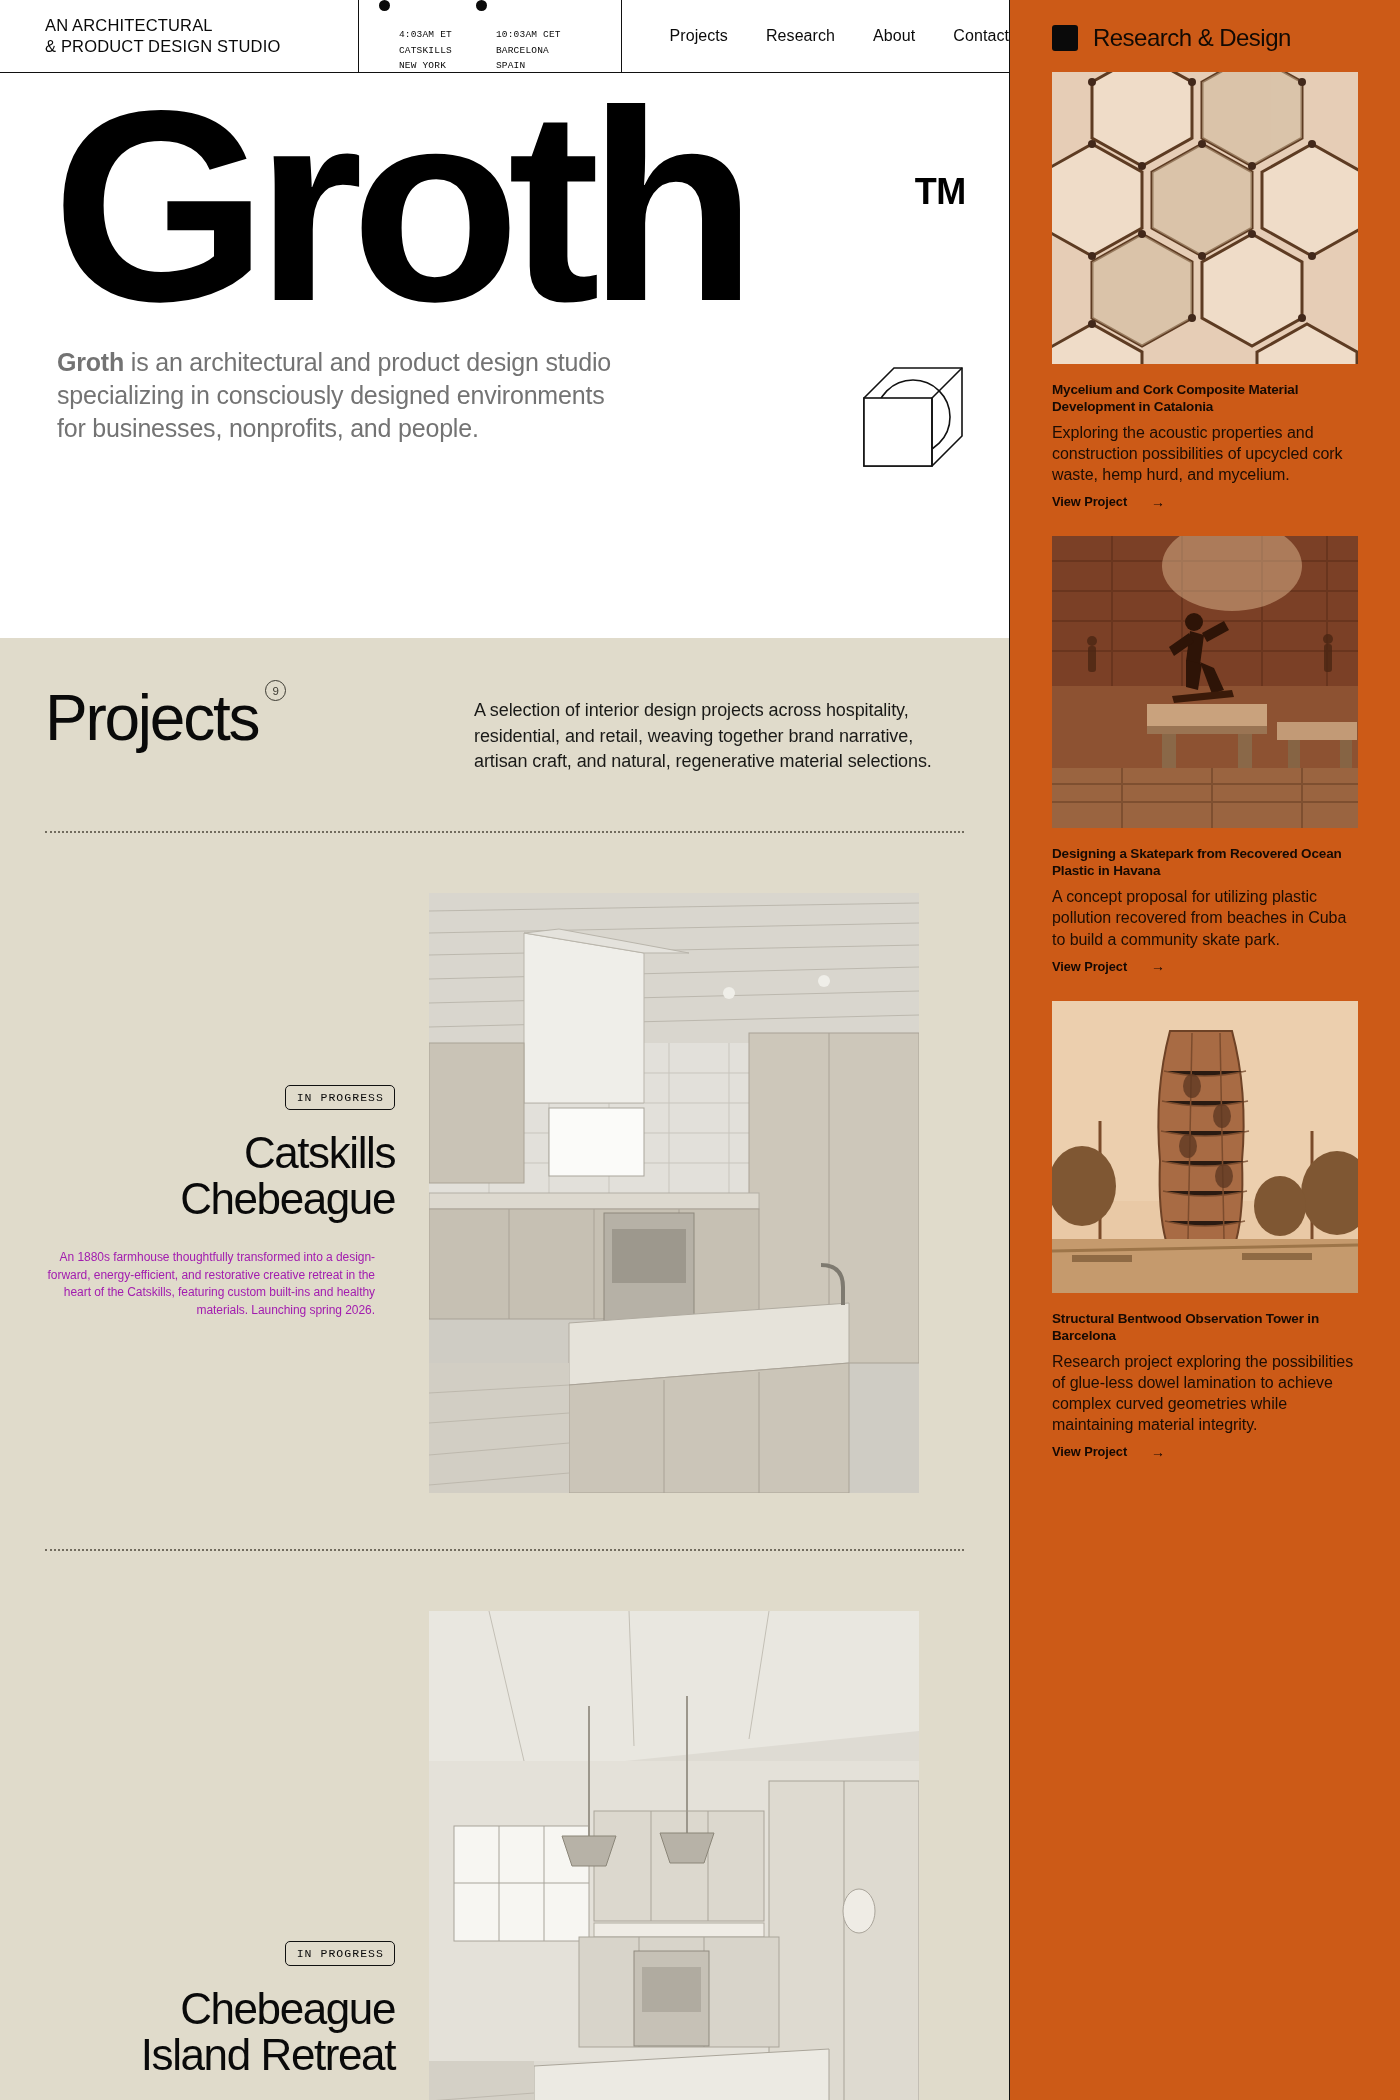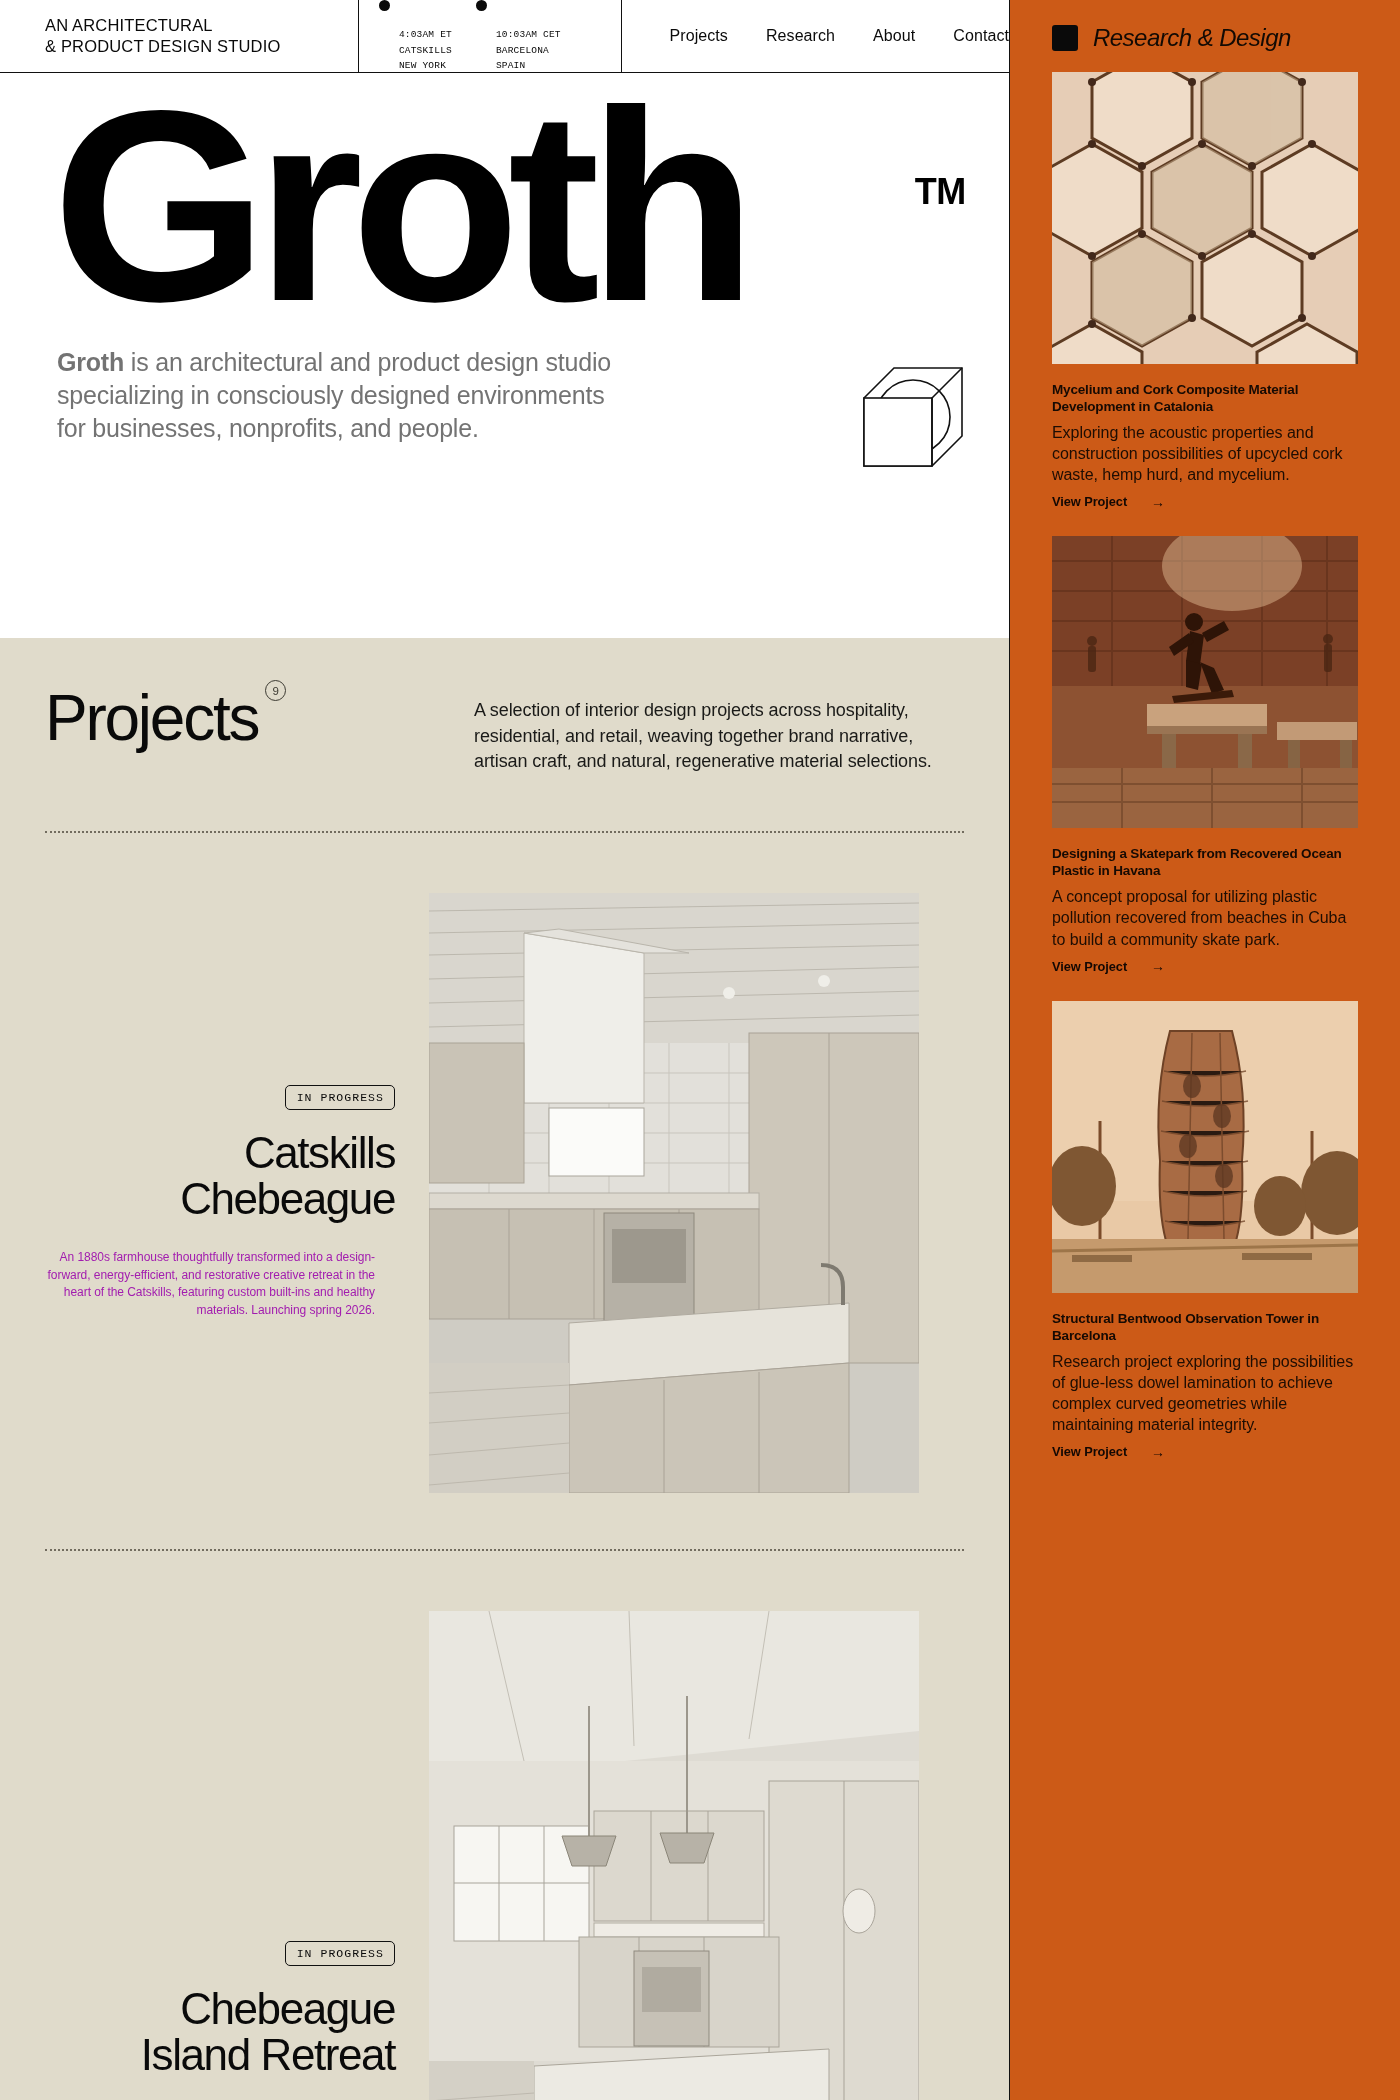--- a/index.html
+++ b/index.html
@@ -146,21 +146,21 @@
 
   
   .right {
     width:390px; height:2100px;
     background:#CC5A17;
     padding:0 42px;
     overflow:hidden; position:relative;
   }
   .rs-head {
     display:flex; align-items:center; gap:15px;
-    height:72px; padding-top:4px;font-style:italic;
+    height:72px; padding-top:4px;
   }
   .rs-sq { width:26px; height:26px; background:#0a0a0a; border-radius:3px; flex:none; }
   .rs-title {
     font-size:24px; letter-spacing:-0.022em; color:#120a04;
     font-weight:400;
   }
   .rcard { margin-bottom:26px; }
   .rcard-img {
     width:306px; height:292px; background:#b9906f;
     overflow:hidden; position:relative;

